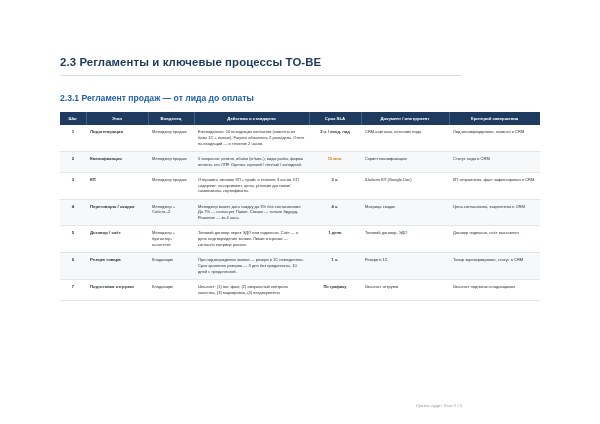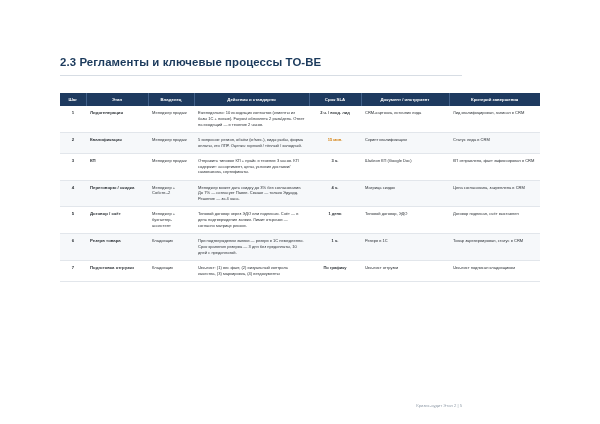--- a/index.html
+++ b/index.html
@@ -128,20 +128,21 @@
     white-space: nowrap;
   }
 </style>
 </head>
 <body>
 
 <div class="page">
 
   <h2 class="h2">2.3 Регламенты и ключевые процессы TO-BE</h2>
   <div class="rule"></div>
+  <h3 class="h3">2.3.1 Регламент продаж — от лида до оплаты</h3>
 
   <table class="proc">
     <colgroup>
       <col class="w-step">
         <col class="w-stage">
         <col class="w-owner">
         <col class="w-action">
       <col class="w-sla">
         <col class="w-doc">
         <col class="w-done">

